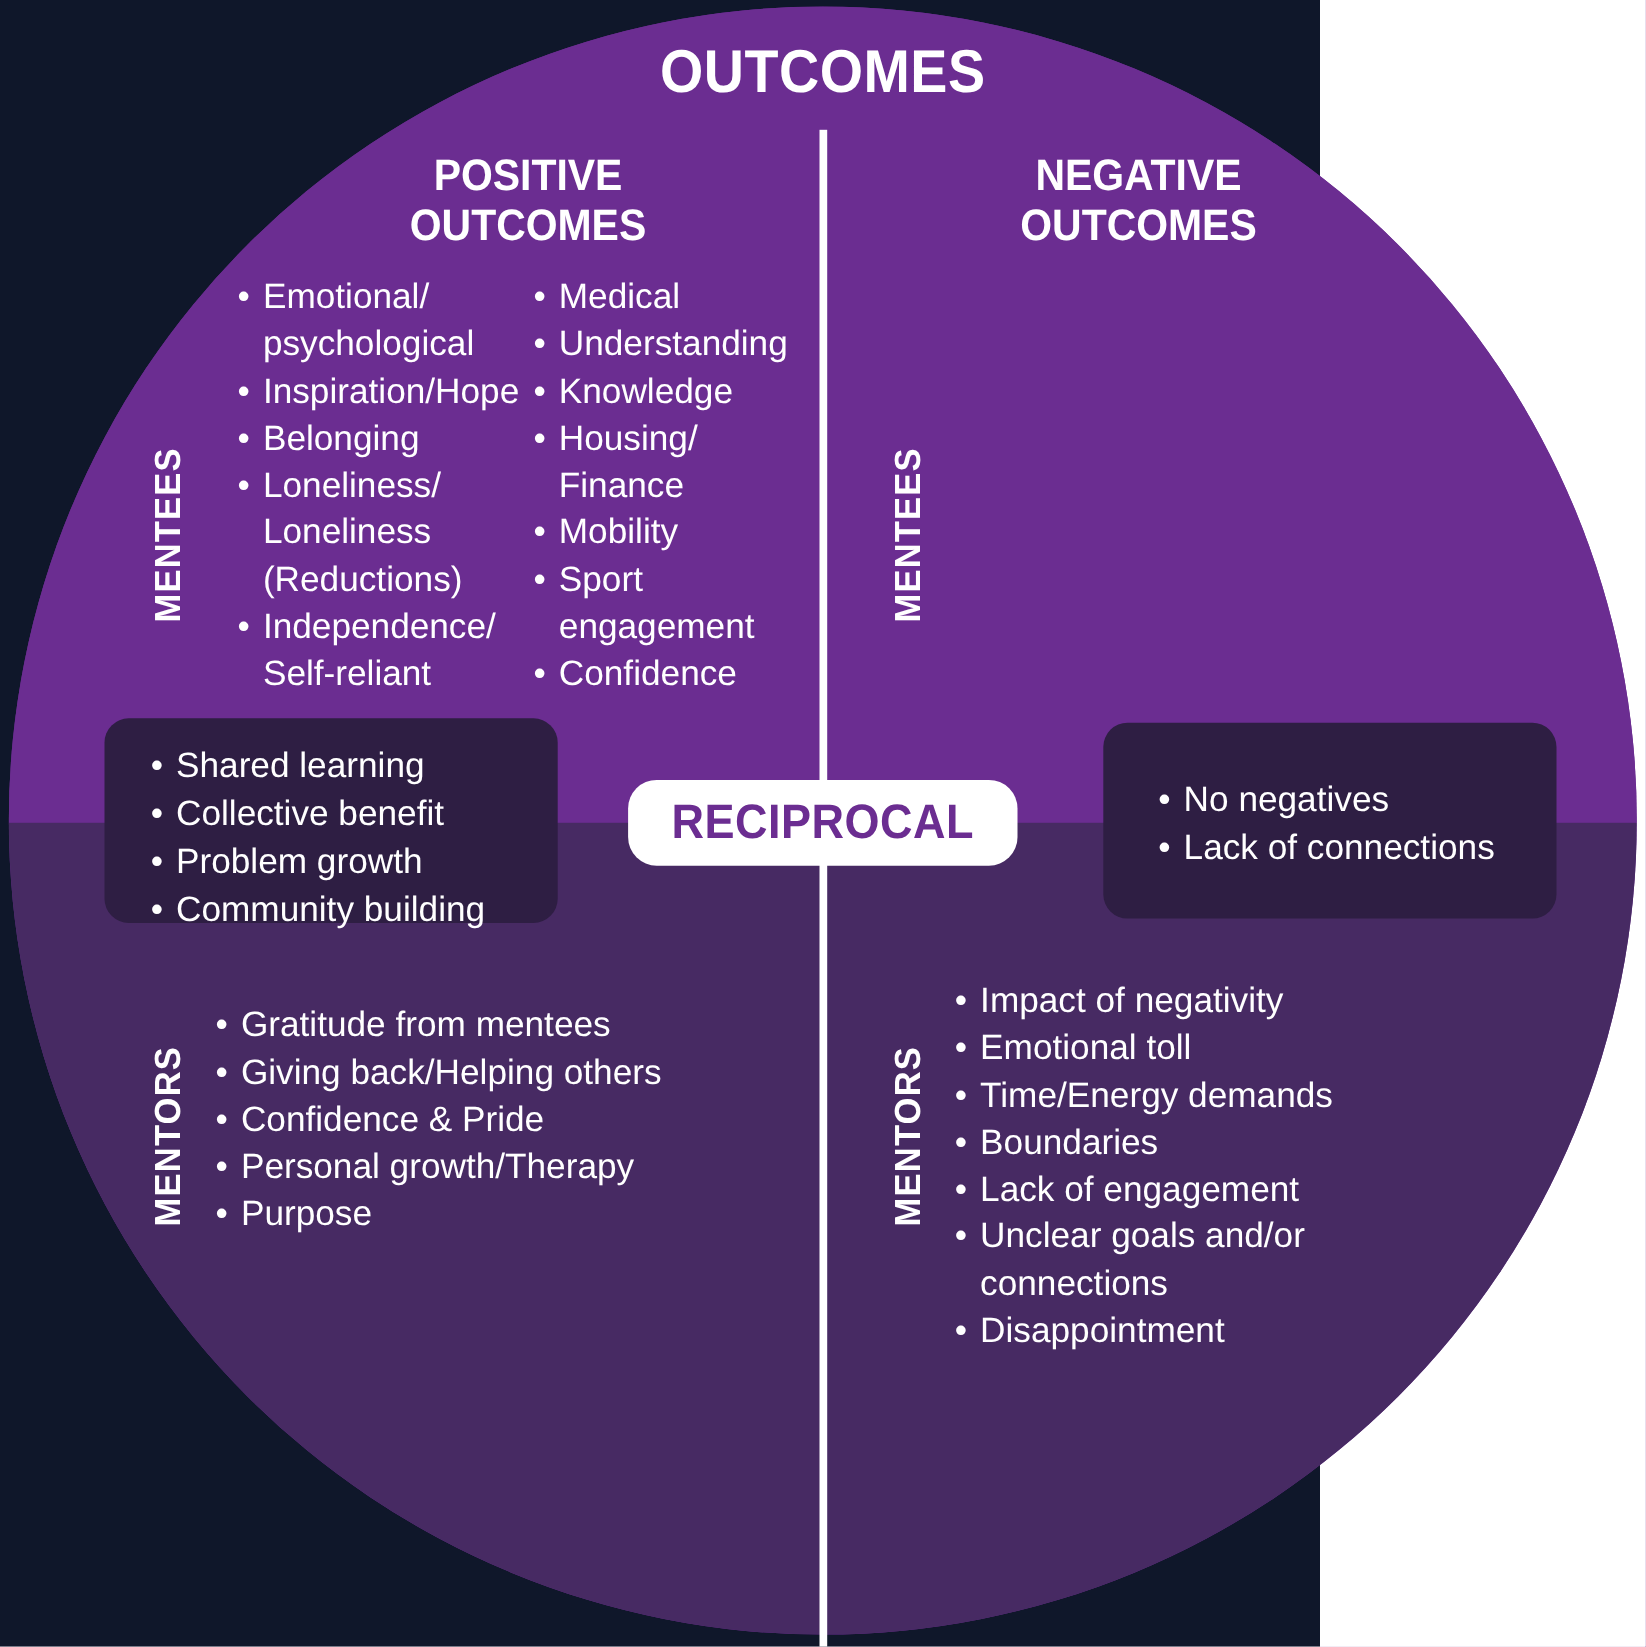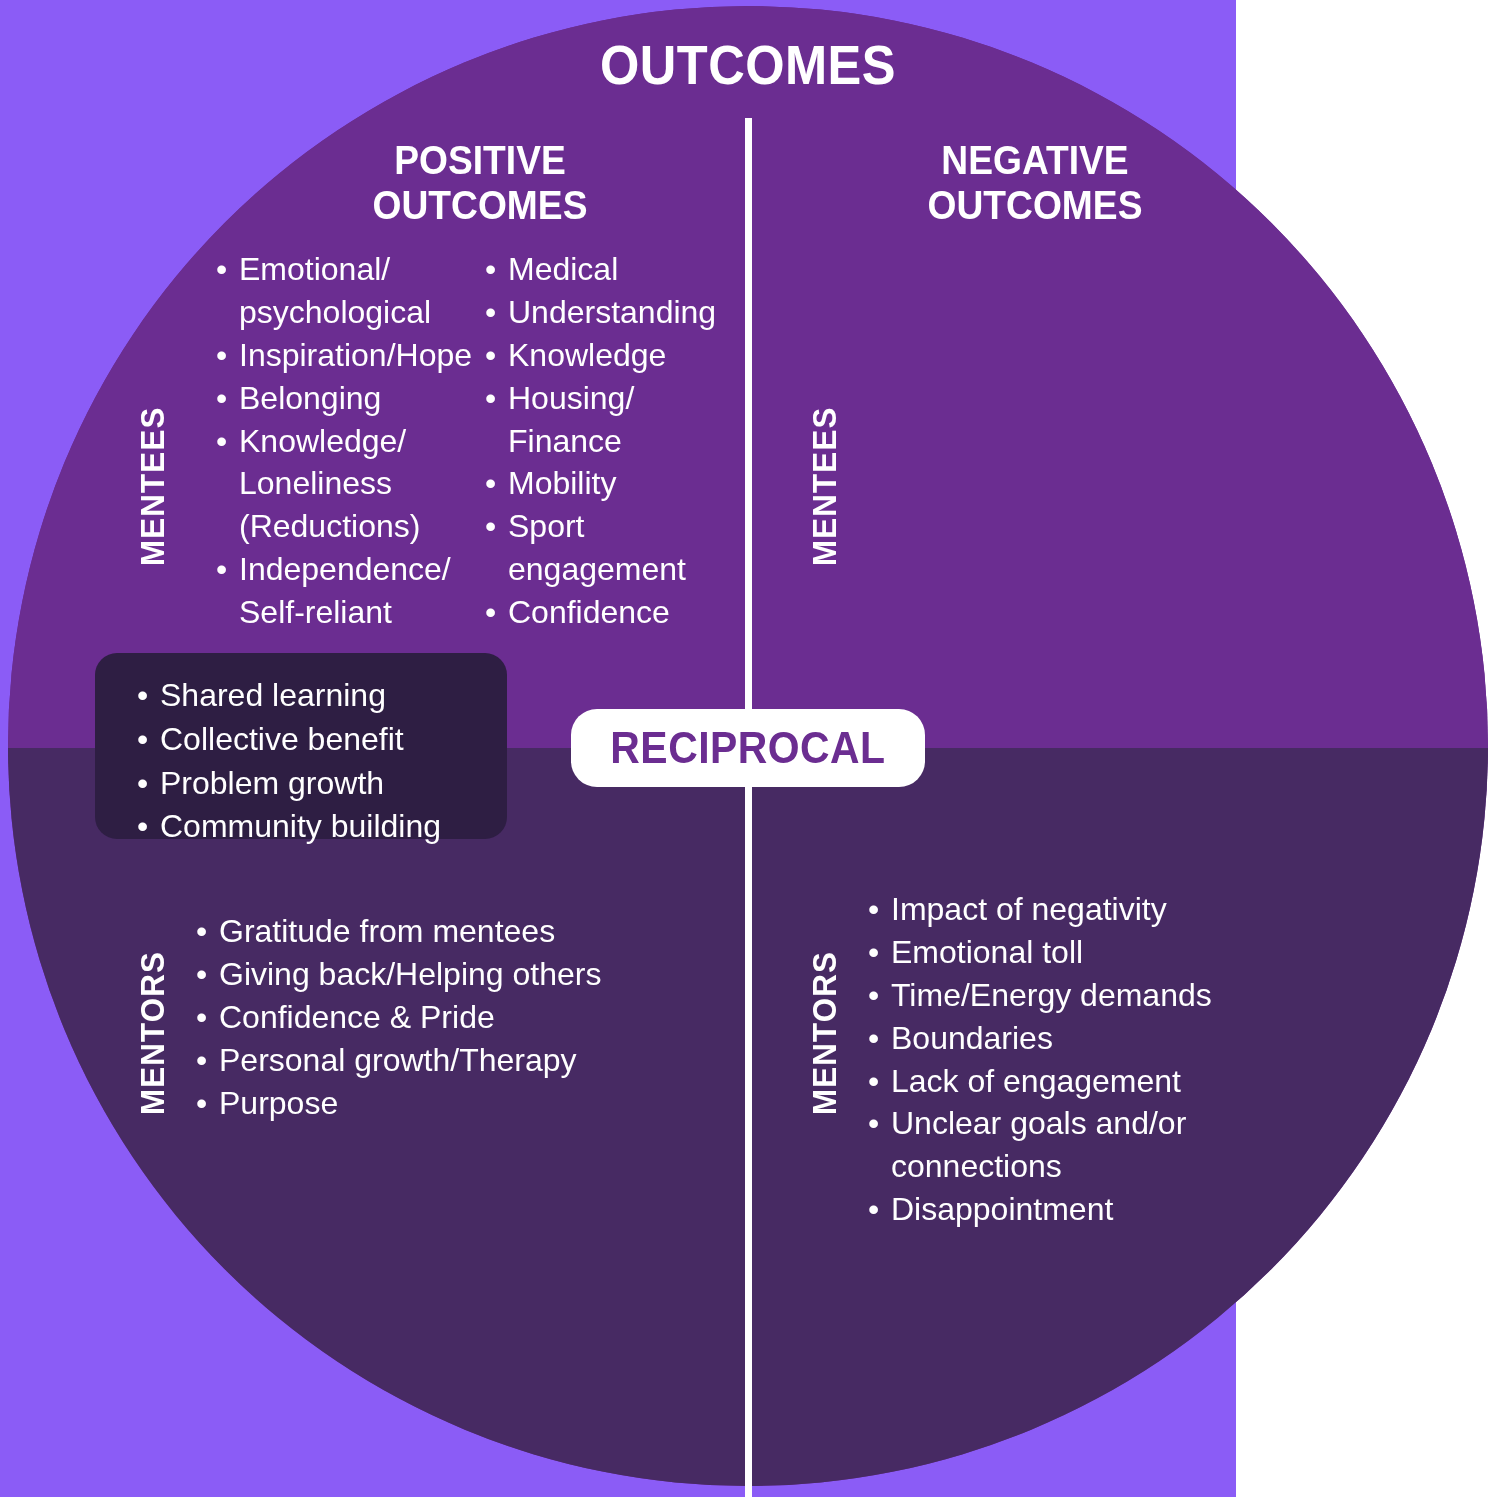--- a/index.html
+++ b/index.html
@@ -11,22 +11,21 @@
     width: 1496px;
     height: 1497px;
     font-family: "Liberation Sans", sans-serif;
     overflow: hidden;
   }
 
   #stage {
     position: relative;
     width: 1200px;
     height: 1497px;
-    background: #8b5cf6;
-    padding-left: 36px;
+    background: #0f172a;
   }
 
   
   .circle {
     position: absolute;
     left: 8px;
     top: 6px;
     width: 1480px;
     height: 1480px;
     border-radius: 50%;
@@ -216,21 +215,21 @@
   <div class="side-label" id="label-mentees-pos">MENTEES</div>
   <div class="side-label" id="label-mentees-neg">MENTEES</div>
   <div class="side-label" id="label-mentors-pos">MENTORS</div>
   <div class="side-label" id="label-mentors-neg">MENTORS</div>
 
   <ul class="blist" id="list-pos-mentees-a">
       <li>Emotional/</li>
       <li class="cont">psychological</li>
       <li>Inspiration/Hope</li>
       <li>Belonging</li>
-      <li>Knowledge/</li>
+      <li>Loneliness/</li>
       <li class="cont">Loneliness</li>
       <li class="cont">(Reductions)</li>
       <li>Independence/</li>
       <li class="cont">Self-reliant</li>
     </ul>
 
   <ul class="blist" id="list-pos-mentees-b">
       <li>Medical</li>
       <li>Understanding</li>
       <li>Knowledge</li>
@@ -263,18 +262,24 @@
 
   <div class="recip-box" id="recip-box-left">
     <ul id="recip-list-left">
         <li>Shared learning</li>
         <li>Collective benefit</li>
         <li>Problem growth</li>
         <li>Community building</li>
       </ul>
   </div>
 
+  <div class="recip-box" id="recip-box-right">
+    <ul id="recip-list-right">
+        <li>No negatives</li>
+        <li>Lack of connections</li>
+      </ul>
+  </div>
 
   <div id="recip-badge">
     <span id="recip-badge-text">RECIPROCAL</span>
   </div>
 
 </div>
 
 </body></html>

